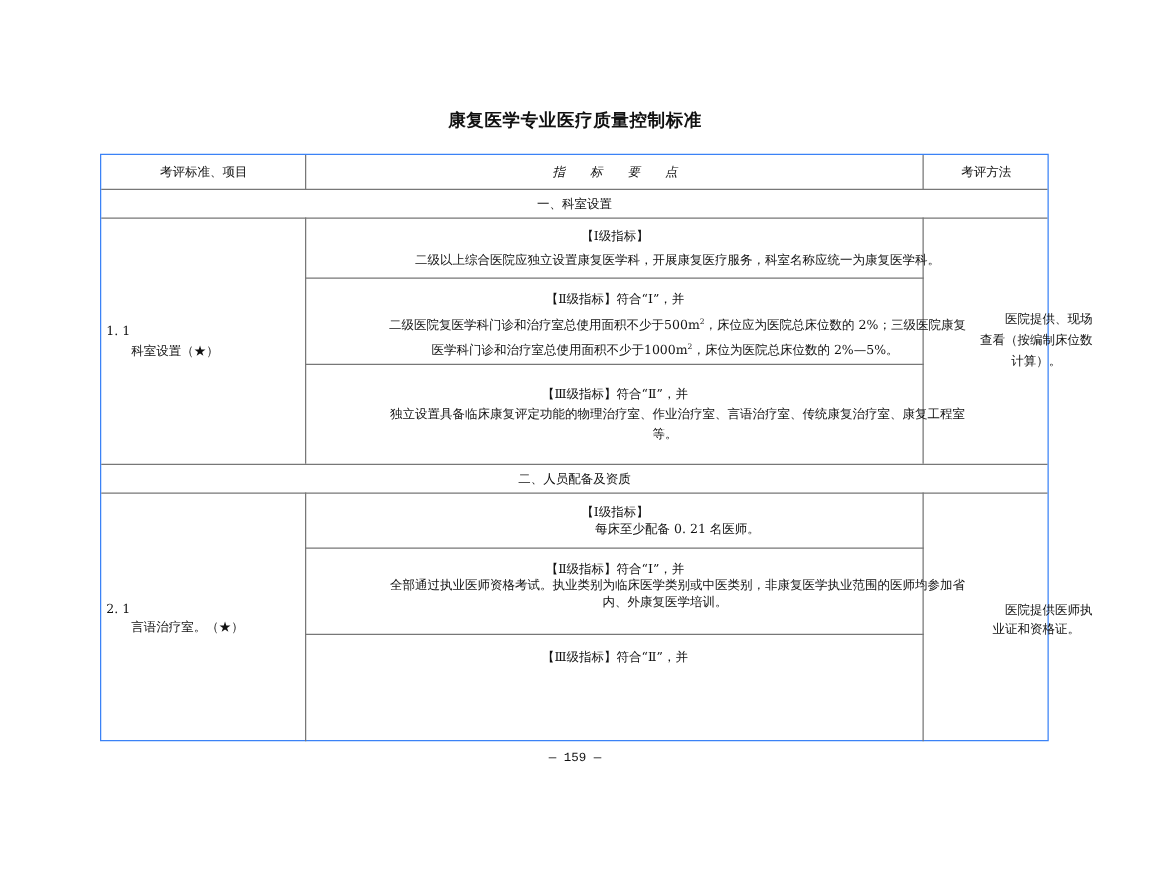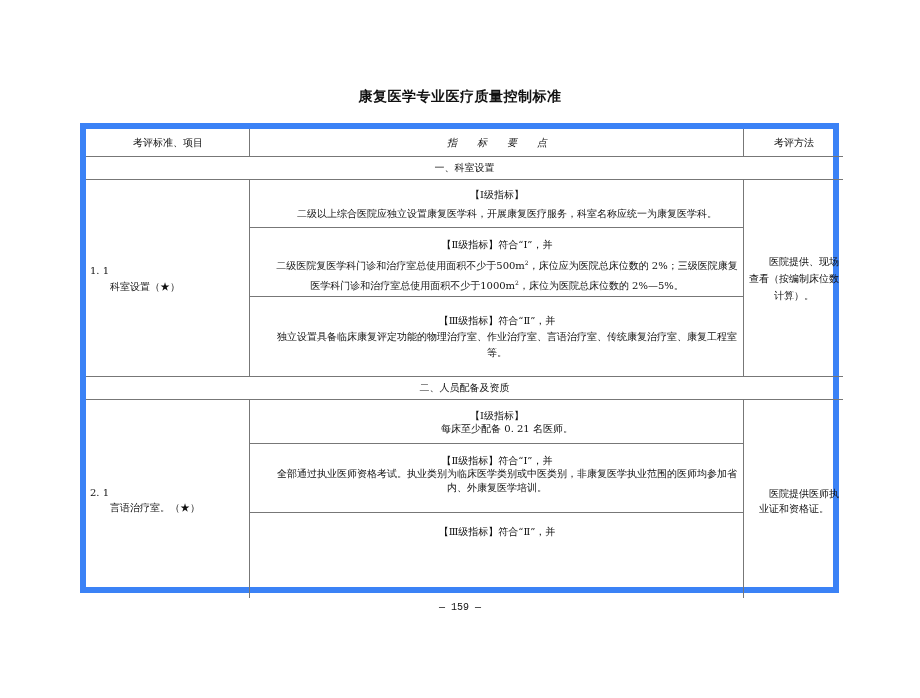--- a/index.html
+++ b/index.html
@@ -1,27 +1,27 @@
 <!DOCTYPE html>
 <html><head>
 <meta charset="utf-8">
 <style>
   html, body { margin: 0; padding: 0; background: #ffffff; }
   body { width: 920px; height: 698px; position: relative; overflow: hidden;
          font-family: "DejaVu Serif", "Liberation Serif", serif; color: #111; }
   .page-title { position: absolute; left: 0; width: 920px; top: 88px; text-align: center;
                 font-family: Liberation Sans, sans-serif; font-size: 14px; font-weight: bold; letter-spacing: 0.5px; }
   .table { position: absolute; left: 80px; top: 123px; width: 759px; height: 470px;
-           border: 6px solid #3b82f6; box-sizing: border-box; }
+           border: 1px solid #3b82f6; box-sizing: border-box; }
   .abs { position: absolute; box-sizing: border-box; }
   .hline { position: absolute; height: 0; border-top: 1px solid #777; }
   .vline { position: absolute; width: 0; border-left: 1px solid #777; }
   .hdr { font-family: "DejaVu Sans", "Liberation Sans", sans-serif; font-size: 10px; text-align: center; }
   .txt { font-size: 10px; line-height: 15px; text-align: center; }
-  .indent { text-indent: 2em; }
+  .indent { text-indent: 2em; margin-left: 40px; }
   .page-number { position: absolute; left: 0; width: 920px; top: 602px; text-align: center;
                  font-size: 10px; font-family: Liberation Mono, monospace; }
   sup { font-size: 6px; }
 </style>
 </head>
 <body>
 
 <div class="page-title">康复医学专业医疗质量控制标准</div>
 
 <div class="table">
@@ -45,21 +45,21 @@
   <div class="abs txt indent" style="left:168px;top:77px;width:486px;">二级以上综合医院应独立设置康复医学科，开展康复医疗服务，科室名称应统一为康复医学科。</div>
   <div class="hline" style="left:163px;top:98px;width:495px;"></div>
 
   <div class="abs txt" style="left:168px;top:108px;width:486px;">【Ⅱ级指标】符合“Ⅰ”，并</div>
   <div class="abs txt indent" style="left:168px;top:125px;width:486px;line-height:17px;"><span>二级医院复医学科门诊和治疗室总使用面积不少于500m</span><sup>2</sup><span>，床位应为医院总床位数的 2%；三级医院康复医学科门诊和治疗室总使用面积不少于1000m</span><sup>2</sup><span>，床位为医院总床位数的 2%—5%。</span></div>
   <div class="hline" style="left:163px;top:167px;width:495px;"></div>
 
   <div class="abs txt" style="left:168px;top:184px;width:486px;">【Ⅲ级指标】符合“Ⅱ”，并</div>
   <div class="abs txt indent" style="left:168px;top:200px;width:486px;line-height:16px;">独立设置具备临床康复评定功能的物理治疗室、作业治疗室、言语治疗室、传统康复治疗室、康复工程室等。</div>
 
-  <div class="abs txt indent" style="left:662px;top:124px;width:92px;line-height:17px;">医院提供、现场查看（按编制床位数计算）。</div>
+  <div class="abs txt indent" style="left:662px;top:124px;width:92px;line-height:17px;font-family:Liberation Mono, monospace;">医院提供、现场查看（按编制床位数计算）。</div>
 
   <div class="hline" style="left:0;top:247px;width:757px;"></div>
 
   <div class="abs hdr" style="left:0;top:252px;width:757px;">二、人员配备及资质</div>
   <div class="hline" style="left:0;top:270px;width:757px;"></div>
 
   <div class="vline" style="left:163px;top:270px;height:199px;"></div>
   <div class="vline" style="left:657px;top:270px;height:199px;"></div>
   <div class="abs txt" style="left:4px;top:356px;">2. 1</div>
   <div class="abs txt" style="left:24px;top:371px;">言语治疗室。（★）</div>

